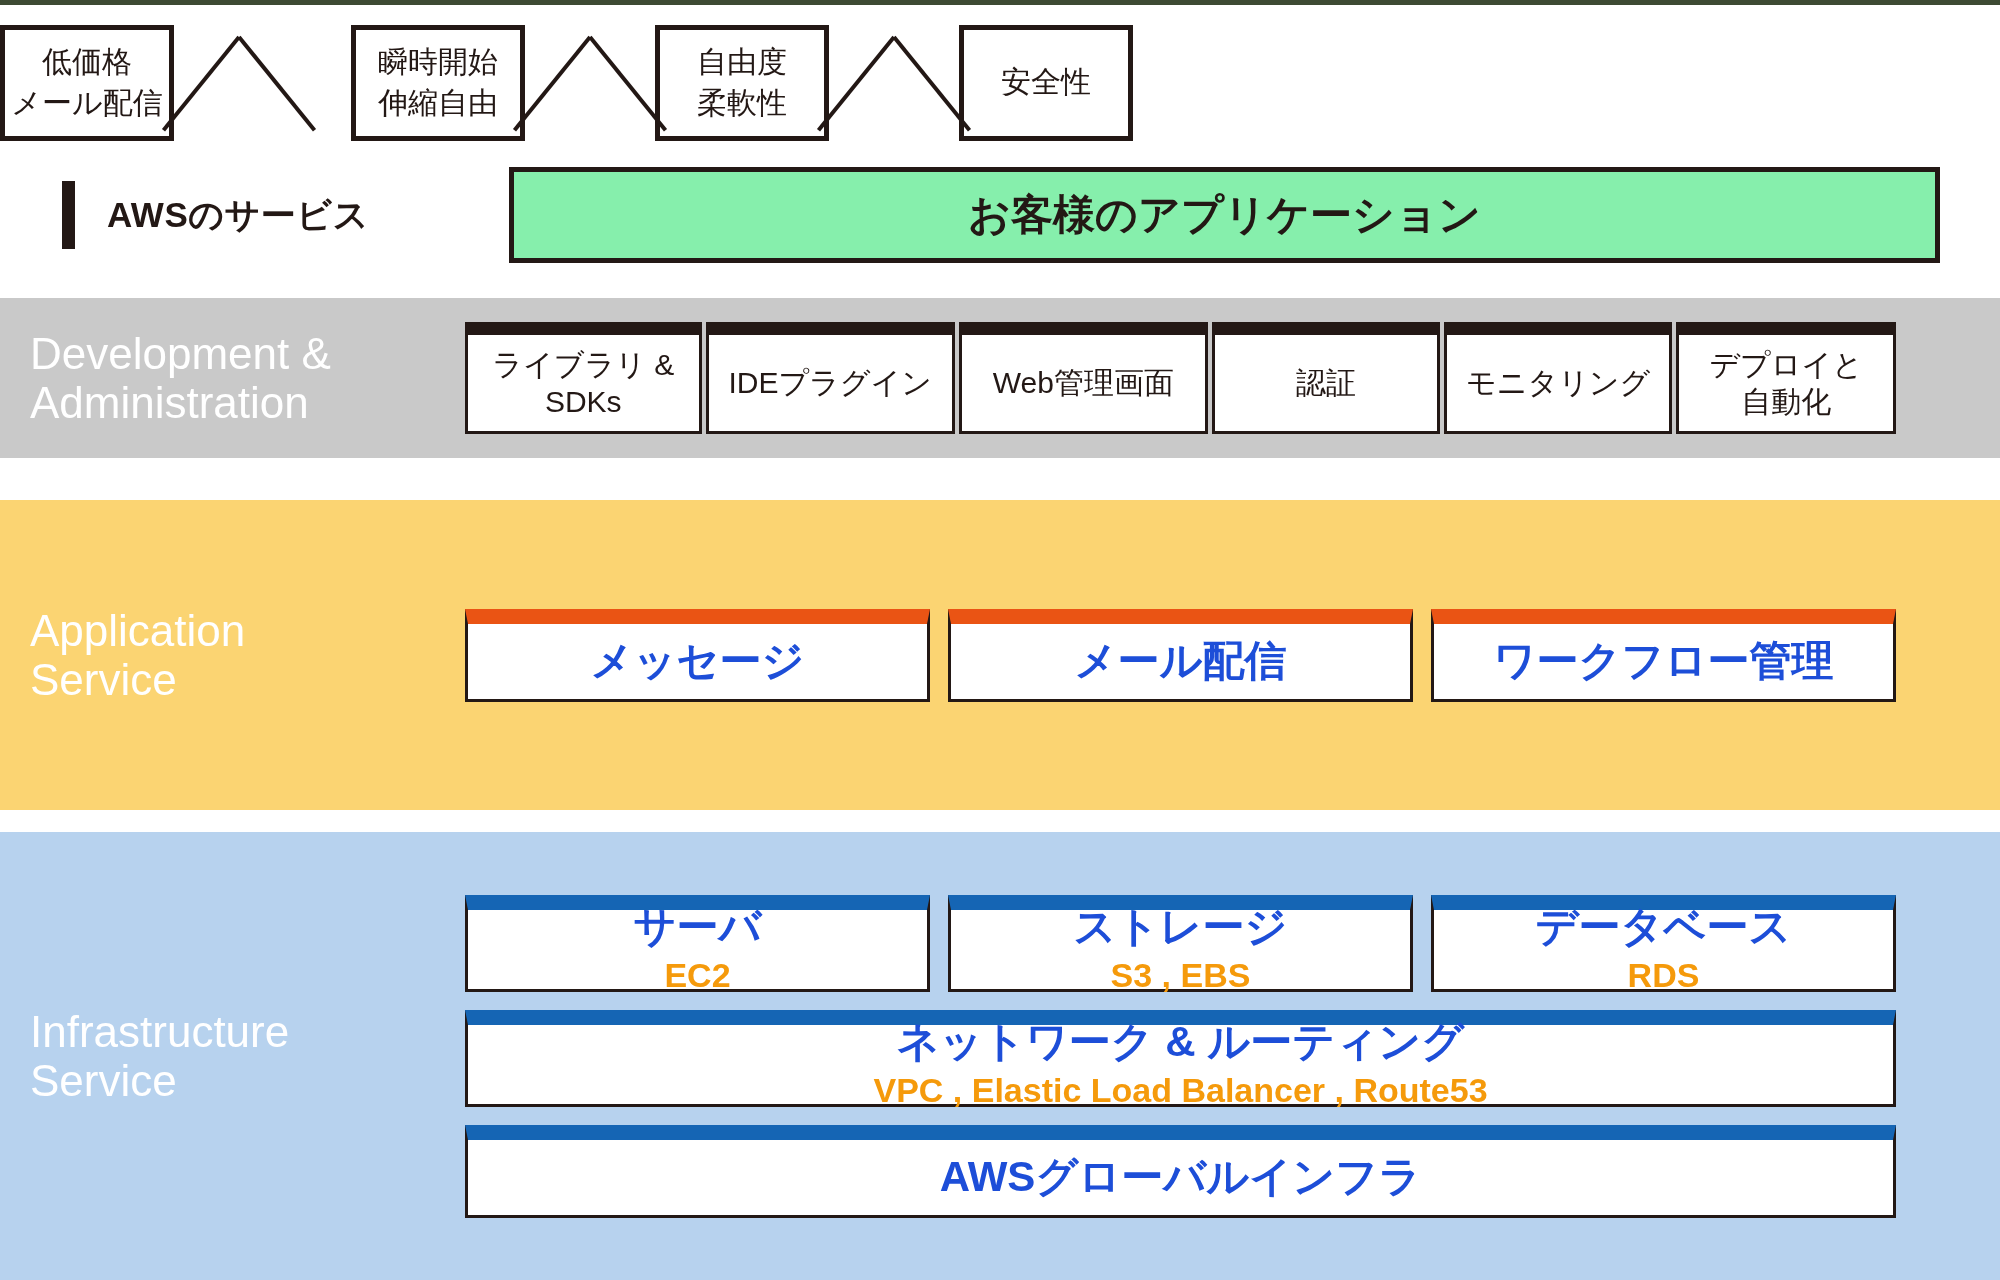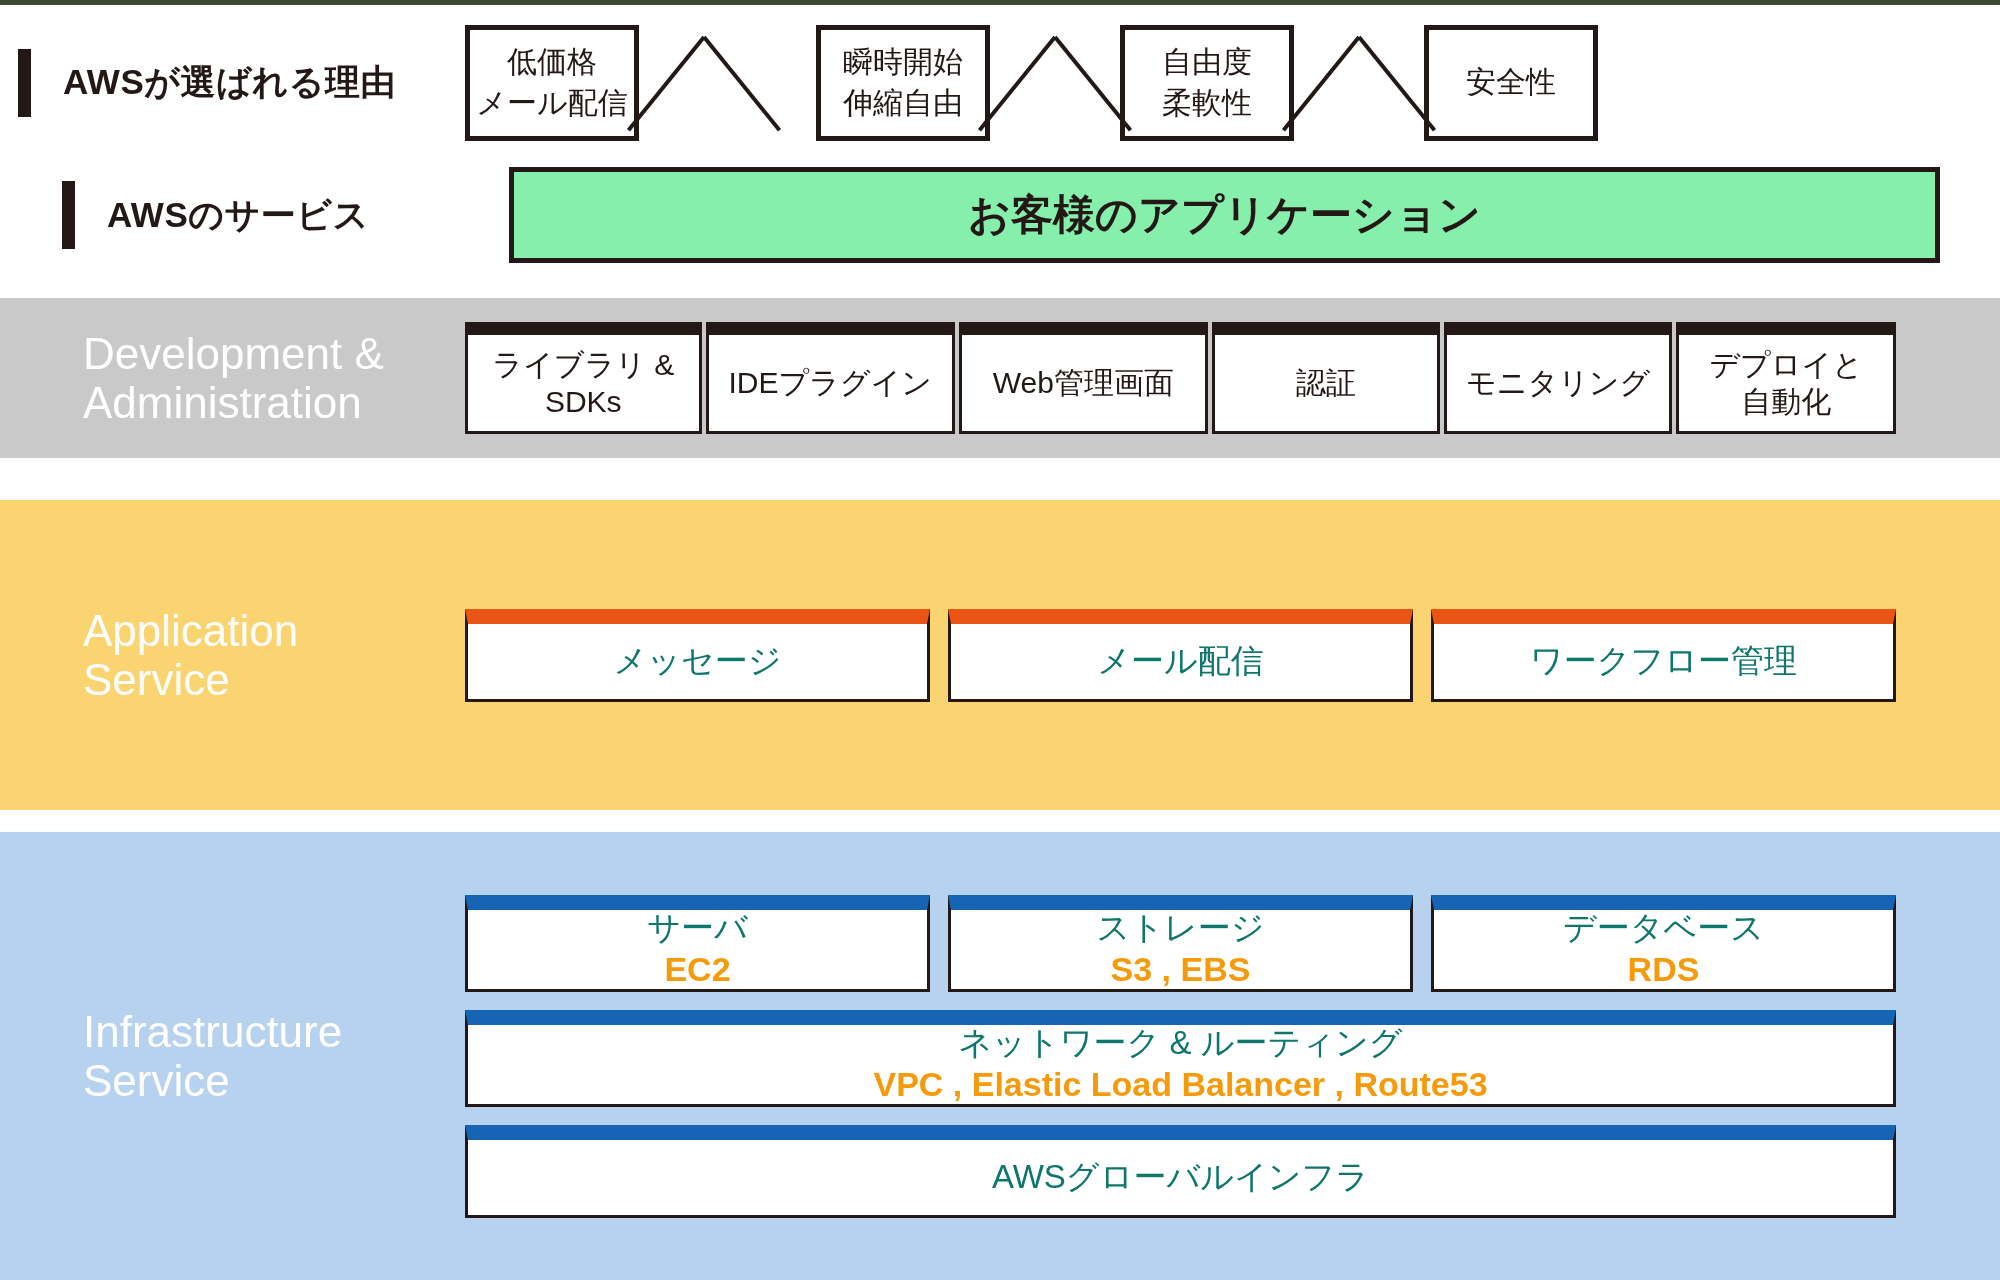--- a/index.html
+++ b/index.html
@@ -66,21 +66,21 @@
     color: #231815;
     letter-spacing: 0.5px;
     white-space: nowrap;
   }
 
   
   .label-col-color {
     width: 465px;
     flex: 0 0 465px;
     box-sizing: border-box;
-    padding-left: 83px;
+    padding-left: 30px;
     display: flex;
     align-items: flex-end;
   }
   .band-title {
     color: #ffffff;
     font-size: 44px;
     line-height: 1.12;
     font-weight: 400;
     white-space: pre-line;
   }
@@ -195,46 +195,42 @@
     padding: 0 6px;
   }
   .svc-card.accent-orange { border-top: 15px solid #ea5414; }
   .svc-card.accent-blue   { border-top: 15px solid #1565b4; }
 
   .svc-card.h-single { height: 93px; }
   .svc-card.h-double { height: 97px; }
   .svc-card.h-tall   { height: 97px; }
 
   .svc-jp {
-    font-size: 33px;
-    font-weight: normal;
-    color: #0f766e;
+    font-size: 42px;
+    font-weight: bold;
+    color: #1d4ed8;
     line-height: 1.2;
   }
   .svc-en {
     font-size: 34px;
     font-weight: bold;
     color: #f59a0b;
     line-height: 1.2;
     margin-top: 2px;
   }
   .svc-card.full { flex: 1 1 100%; }
 </style>
 </head>
 <body>
 
 <div class="page">
 
   <div class="top-rule"></div>
 
   <div class="band band-white" style="top:5px; height:155px;">
-    <div class="label-col">
-      <div class="tick"></div>
-      <div class="row-label">AWSが選ばれる理由</div>
-    </div>
     <div class="content-col">
       <div class="reason-row">
         <div class="reason-box w1">低価格
 メール配信</div>
         <div class="cross"></div>
         <div class="reason-box w2">瞬時開始
 伸縮自由</div>
         <div class="cross"></div>
         <div class="reason-box w3">自由度
 柔軟性</div>

